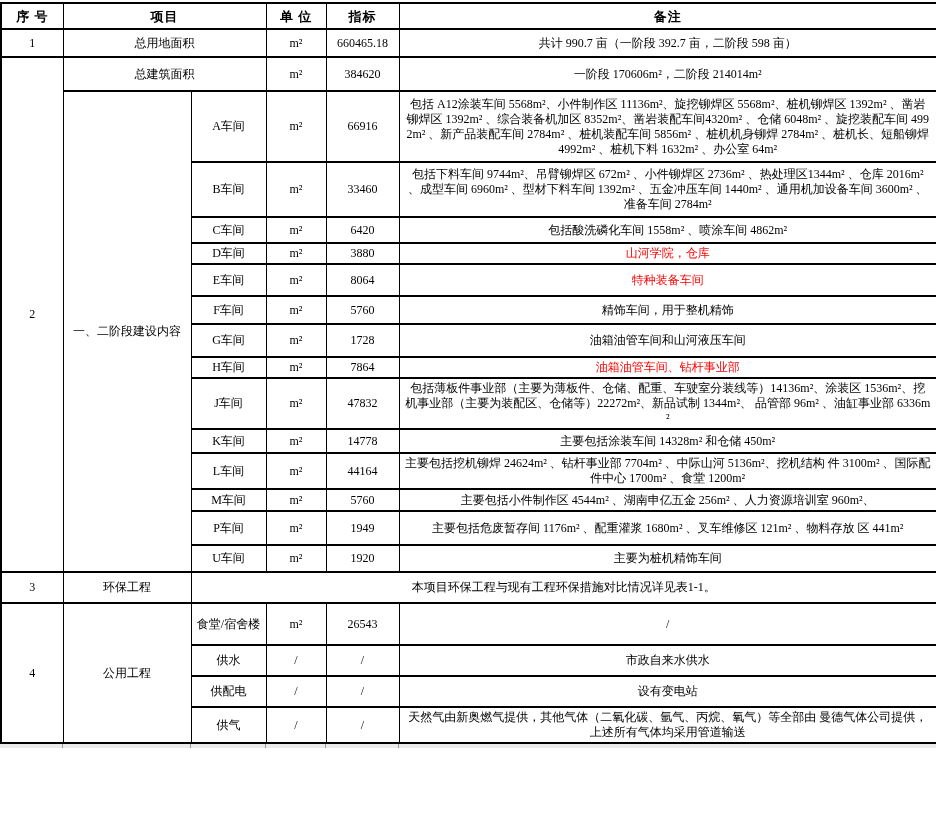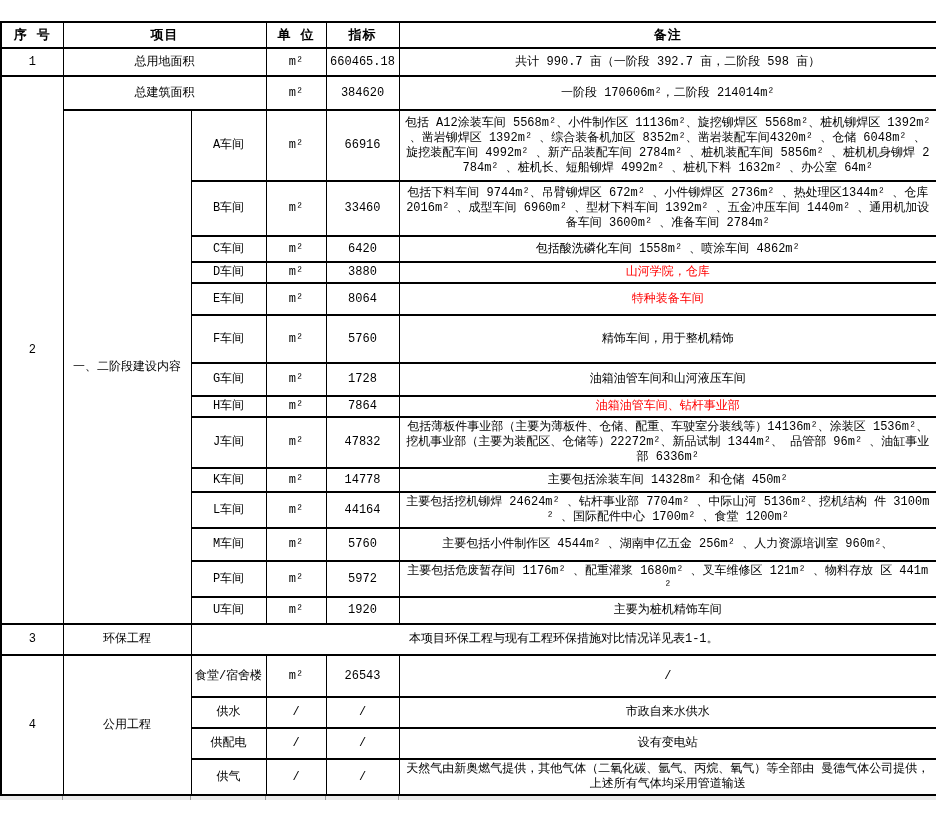--- a/index.html
+++ b/index.html
@@ -5,21 +5,21 @@
   html, body {
     margin: 0;
     padding: 0;
     width: 936px;
     height: 816px;
     overflow: hidden;
     background: #ffffff;
     color: #000000;
     font-family: "Liberation Serif", "DejaVu Serif", serif;
   }
-  .page { padding-top: 21px; font-family: Liberation Mono, monospace; }
+  .page { padding-top: 2px; }
   table.main {
     border-collapse: collapse;
     table-layout: fixed;
     width: 936px;
     border: 2px solid #000;
   }
   th, td {
     border: 1px solid #000;
     border-top-width: 2px;
     border-bottom-width: 2px;
@@ -116,21 +116,21 @@
         <td>m²</td>
         <td class="num">3880</td>
         <td class="remark red">山河学院，仓库</td>
       </tr>
       <tr style="height:32px">
         <td>E车间</td>
         <td>m²</td>
         <td class="num">8064</td>
         <td class="remark red">特种装备车间</td>
       </tr>
-      <tr style="height:48px">
+      <tr style="height:28px">
         <td>F车间</td>
         <td>m²</td>
         <td class="num">5760</td>
         <td class="remark">精饰车间，用于整机精饰</td>
       </tr>
       <tr style="height:33px">
         <td>G车间</td>
         <td>m²</td>
         <td class="num">1728</td>
         <td class="remark">油箱油管车间和山河液压车间</td>
@@ -152,30 +152,30 @@
         <td>m²</td>
         <td class="num">14778</td>
         <td class="remark">主要包括涂装车间 14328m² 和仓储 450m²</td>
       </tr>
       <tr style="height:34px">
         <td>L车间</td>
         <td>m²</td>
         <td class="num">44164</td>
         <td class="remark">主要包括挖机铆焊 24624m² 、钻杆事业部 7704m² 、中际山河 5136m²、挖机结构 件 3100m² 、国际配件中心 1700m² 、食堂 1200m²</td>
       </tr>
-      <tr style="height:33px">
+      <tr style="height:22px">
         <td>M车间</td>
         <td>m²</td>
         <td class="num">5760</td>
         <td class="remark">主要包括小件制作区 4544m² 、湖南申亿五金 256m² 、人力资源培训室 960m²、</td>
       </tr>
       <tr style="height:34px">
         <td>P车间</td>
         <td>m²</td>
-        <td class="num">5972</td>
+        <td class="num">1949</td>
         <td class="remark">主要包括危废暂存间 1176m² 、配重灌浆 1680m² 、叉车维修区 121m² 、物料存放 区 441m²</td>
       </tr>
       <tr style="height:27px">
         <td>U车间</td>
         <td>m²</td>
         <td class="num">1920</td>
         <td class="remark">主要为桩机精饰车间</td>
       </tr>
 
       <tr style="height:31px">

